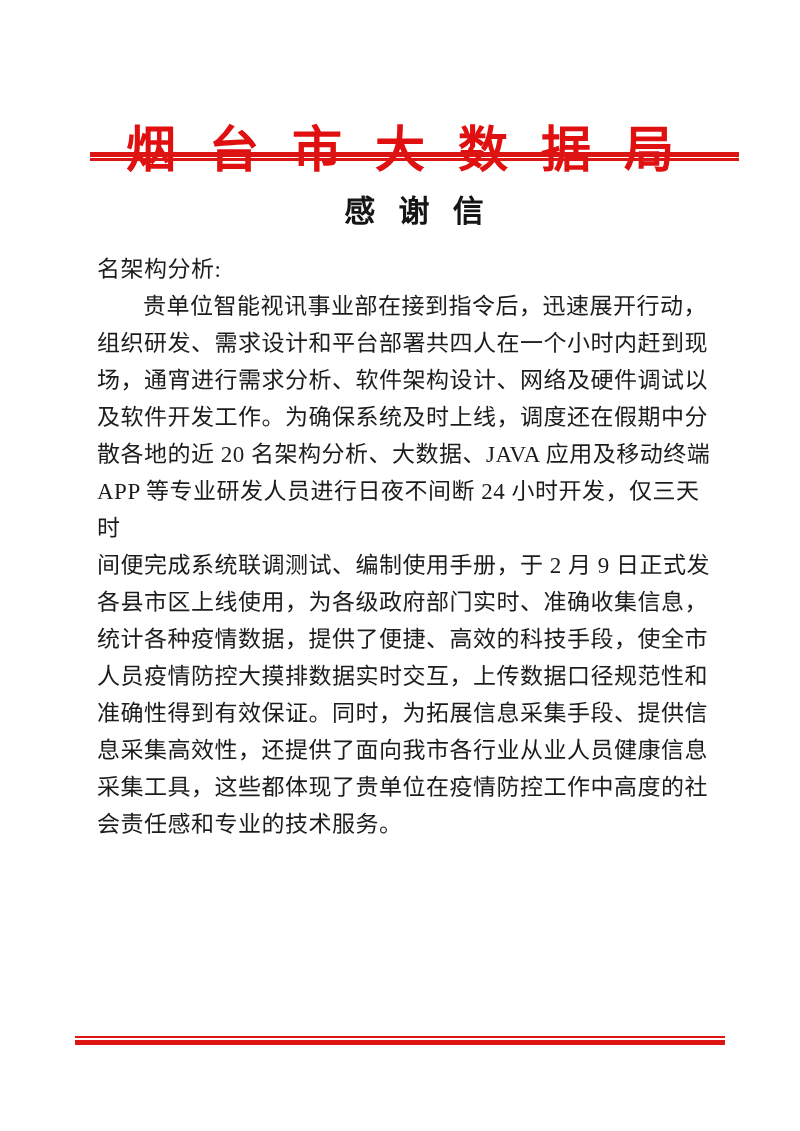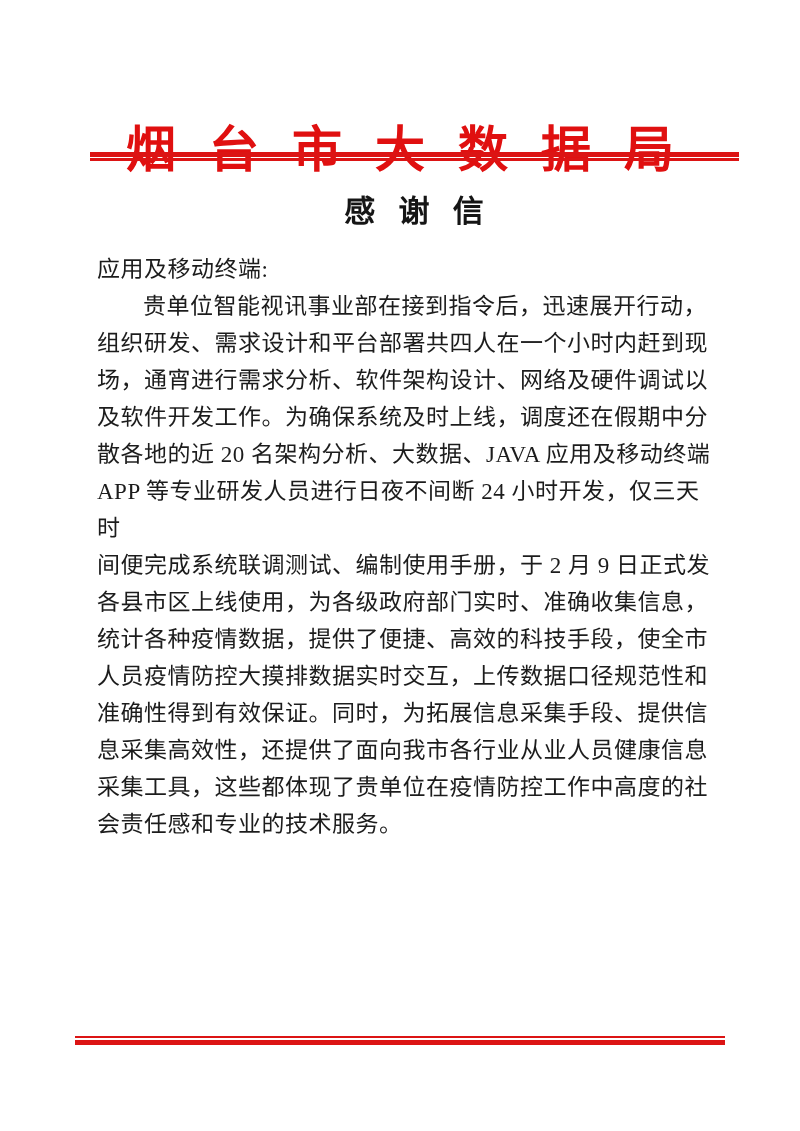--- a/index.html
+++ b/index.html
@@ -107,21 +107,21 @@
 <div class="page">
 
   <div class="org-title">烟台市大数据局</div>
 
   <div class="rule-top-thick"></div>
   <div class="rule-top-thin"></div>
 
   <div class="doc-title">感谢信</div>
 
   <div class="letter-body">
-    <div class="salutation">应用及移动终端:</div>
+    <div class="salutation">名架构分析:</div>
     <p class="para">贵单位智能视讯事业部在接到指令后，迅速展开行动，
 组织研发、需求设计和平台部署共四人在一个小时内赶到现
 场，通宵进行需求分析、软件架构设计、网络及硬件调试以
 及软件开发工作。为确保系统及时上线，调度还在假期中分
 散各地的近 20 名架构分析、大数据、JAVA 应用及移动终端
 APP 等专业研发人员进行日夜不间断 24 小时开发，仅三天时
 间便完成系统联调测试、编制使用手册，于 2 月 9 日正式发
 各县市区上线使用，为各级政府部门实时、准确收集信息，
 统计各种疫情数据，提供了便捷、高效的科技手段，使全市
 人员疫情防控大摸排数据实时交互，上传数据口径规范性和

